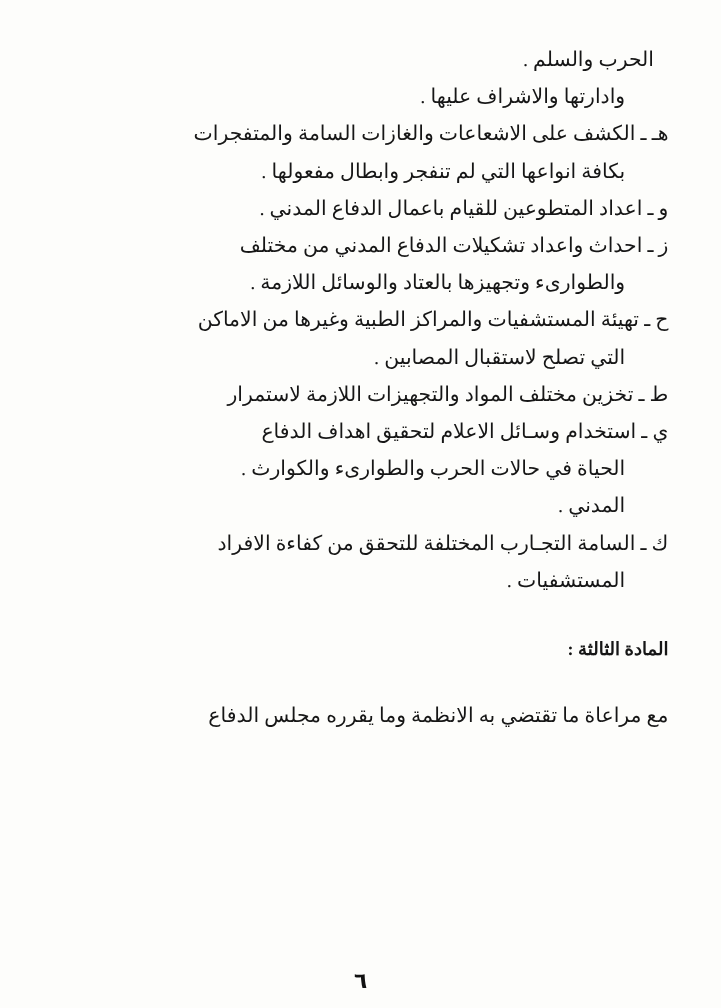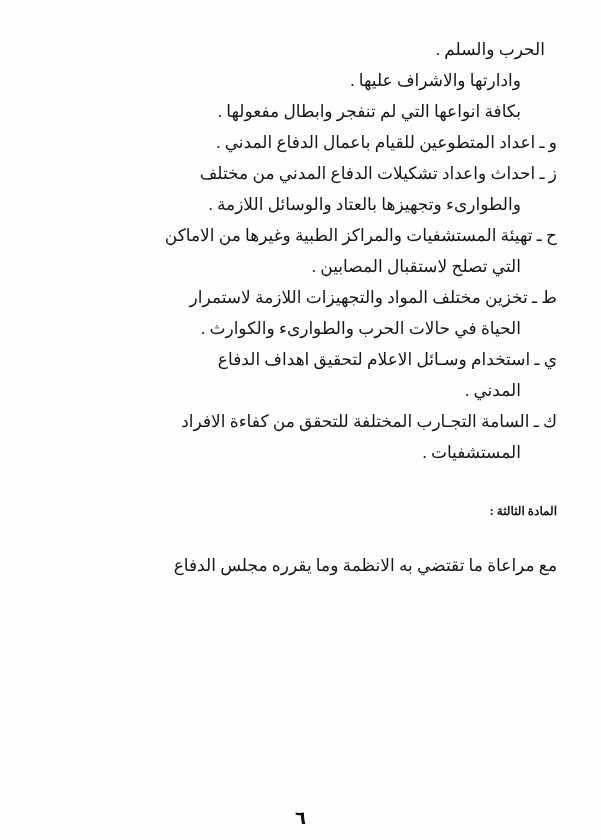--- a/index.html
+++ b/index.html
@@ -26,21 +26,21 @@
     text-align: right;
     white-space: nowrap;
   }
   
   .cont { padding-right: 36px; }
   
   .cont-sm { padding-right: 12px; }
   .heading {
     direction: rtl;
     text-align: right;
-    font-size: 12px;
+    font-size: 15px;
     font-weight: bold;
     line-height: 31px;
     margin-top: 28px;
   }
   .para {
     margin-top: 23px;
   }
   .page-number {
     position: absolute;
     left: 0;
@@ -51,29 +51,30 @@
     font-weight: bold;
     color: #111;
   }
 </style>
 </head>
 <body>
 
 <div class="page">
   <div class="line cont-sm">الحرب والسلم .</div>
   <div class="line cont">وادارتها والاشراف عليها .</div>
+  <div class="line">هـ ـ الكشف على الاشعاعات والغازات السامة والمتفجرات</div>
   <div class="line cont">بكافة انواعها التي لم تنفجر وابطال مفعولها .</div>
   <div class="line">و ـ اعداد المتطوعين للقيام باعمال الدفاع المدني .</div>
   <div class="line">ز ـ احداث واعداد تشكيلات الدفاع المدني من مختلف</div>
   <div class="line cont">والطوارىء وتجهيزها بالعتاد والوسائل اللازمة .</div>
   <div class="line">ح ـ تهيئة المستشفيات والمراكز الطبية وغيرها من الاماكن</div>
   <div class="line cont">التي تصلح لاستقبال المصابين .</div>
   <div class="line">ط ـ تخزين مختلف المواد والتجهيزات اللازمة لاستمرار</div>
+  <div class="line">ي ـ استخدام وسـائل الاعلام لتحقيق اهداف الدفاع</div>
   <div class="line cont">الحياة في حالات الحرب والطوارىء والكوارث .</div>
-  <div class="line">ي ـ استخدام وسـائل الاعلام لتحقيق اهداف الدفاع</div>
   <div class="line cont">المدني .</div>
   <div class="line">ك ـ السامة التجـارب المختلفة للتحقق من كفاءة الافراد</div>
   <div class="line cont">المستشفيات .</div>
 
   <h2 class="heading">المادة الثالثة :</h2>
 
   <div class="line para">مع مراعاة ما تقتضي به الانظمة وما يقرره مجلس الدفاع</div>
 </div>
 
 <div class="page-number">٦</div>

